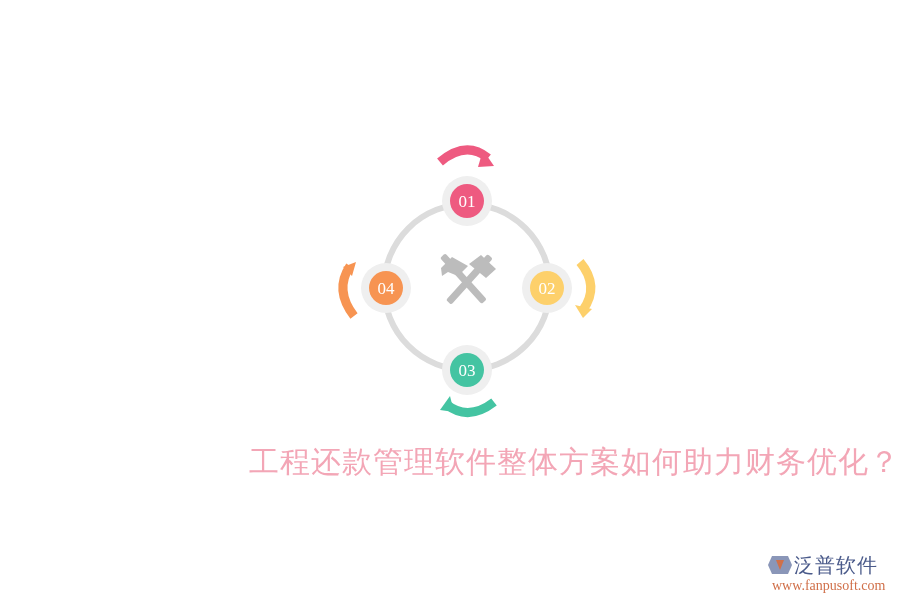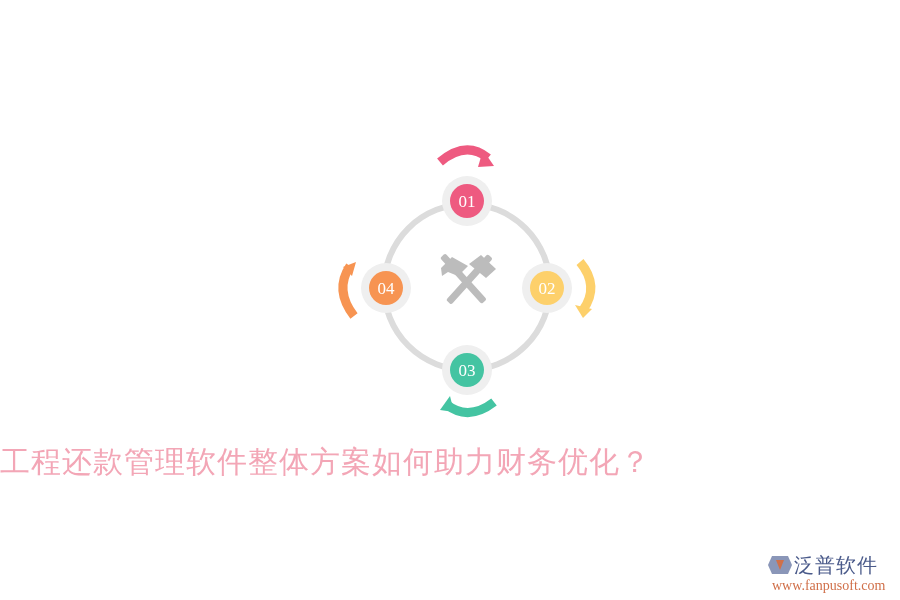--- a/index.html
+++ b/index.html
@@ -1,20 +1,20 @@
 <!DOCTYPE html>
 <html><head>
 <meta charset="utf-8">
 <style>
   html, body { margin:0; padding:0; }
   body { width:900px; height:600px; background:#ffffff; position:relative; overflow:hidden;
          font-family: "DejaVu Serif", "Liberation Serif", serif; }
   #diagram { position:absolute; left:0; top:0; width:900px; height:600px; }
   .node-label { font-family:"Liberation Serif","DejaVu Serif",serif; font-size:17px; fill:#ffffff; }
-  .title { position:absolute; left:0; width:900px; top:442px; text-align:left;
+  .title { position:absolute; left:0; width:900px; top:442px; text-align:right;
            font-size:30px; color:#f3a6b6; letter-spacing:1px;
            font-family:"DejaVu Serif","Liberation Serif",serif; }
   .logo { position:absolute; left:766px; top:552px; width:130px; height:44px; }
   .logo-cn { position:absolute; left:28px; top:0px; font-size:20px; color:#4a5a8a;
              font-family:"DejaVu Sans","Liberation Sans",sans-serif; letter-spacing:1px; }
   .logo-url { position:absolute; left:6px; top:26px; font-size:14px; color:#d0704a;
               font-family:"Liberation Serif","DejaVu Serif",serif; }
   .logo-mark { position:absolute; left:2px; top:2px; width:24px; height:22px; }
 </style>
 </head>

